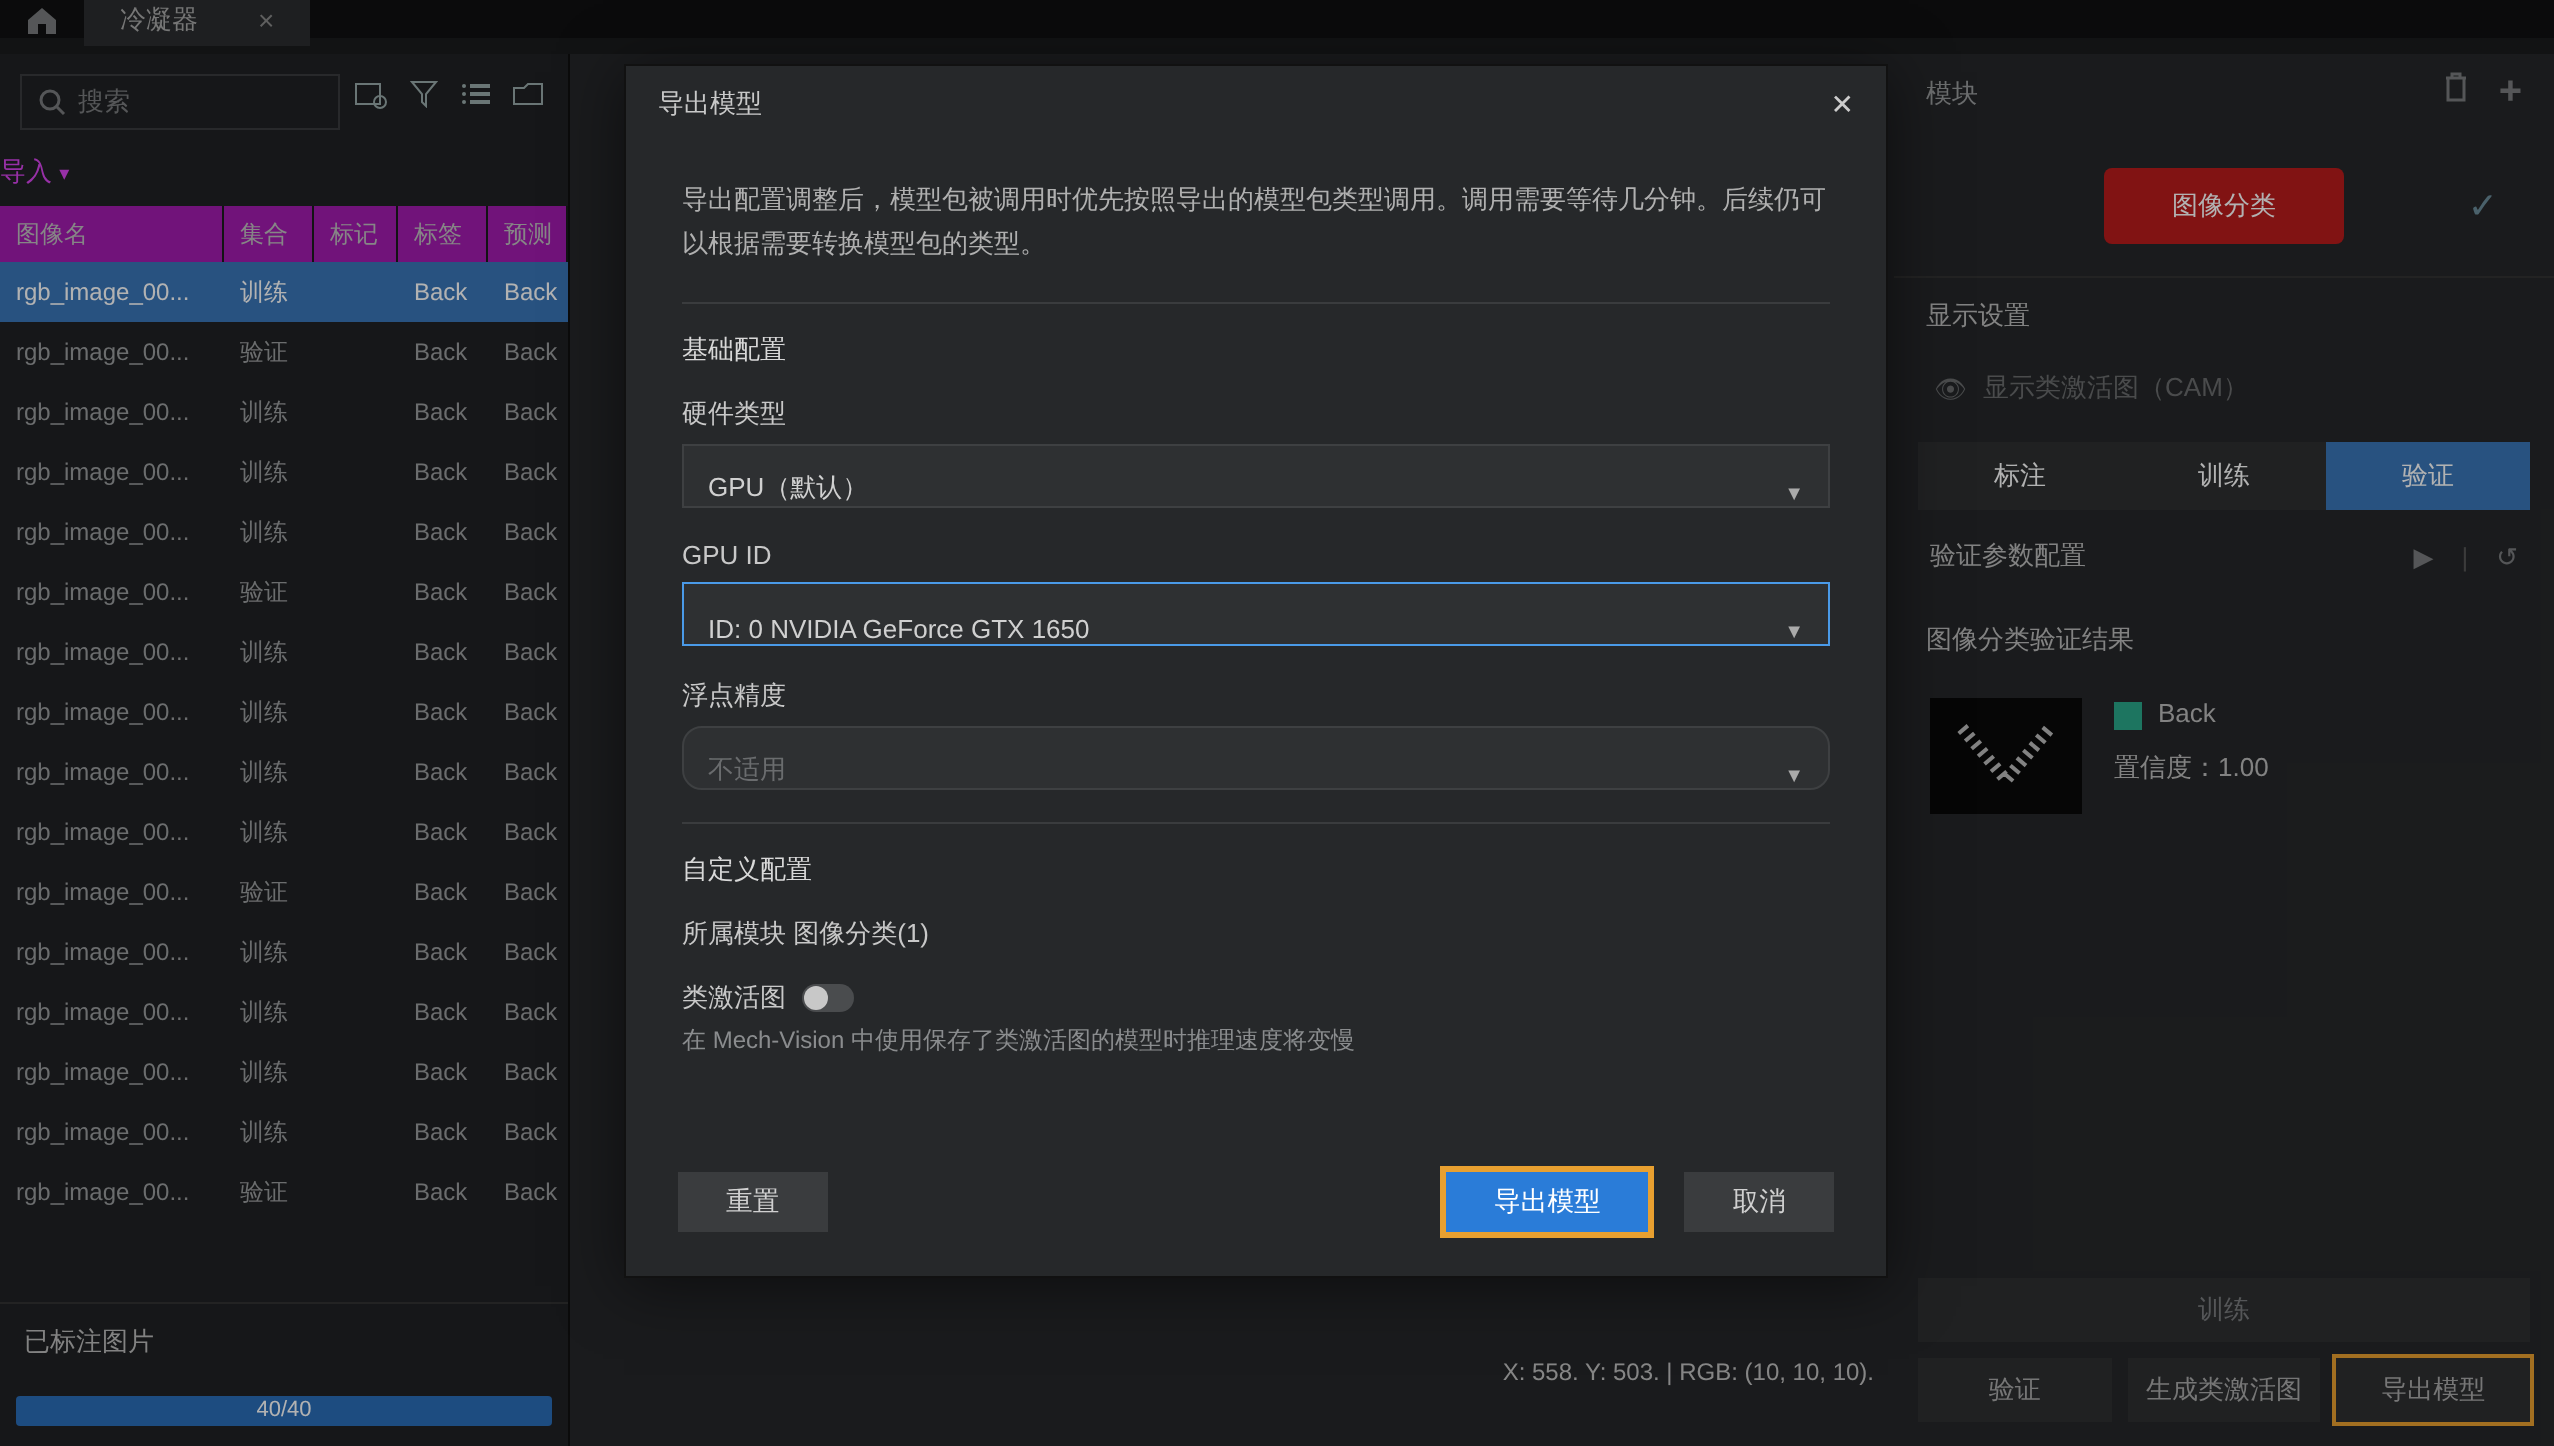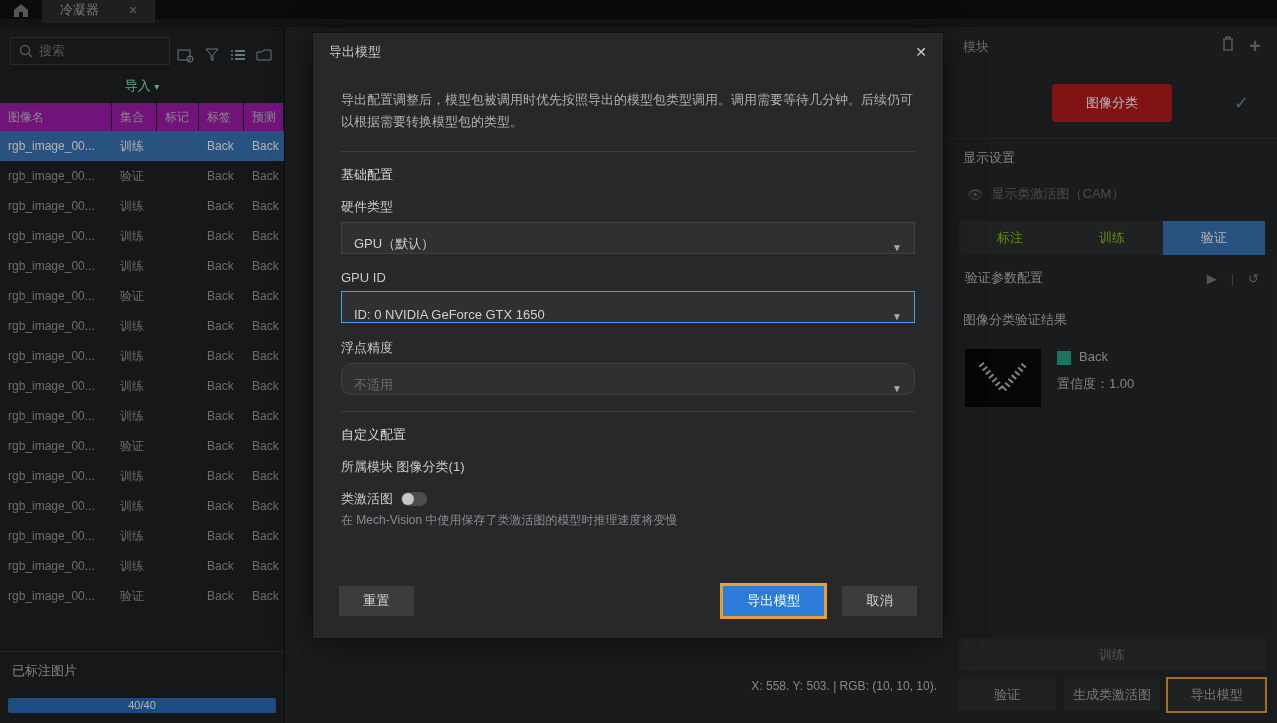--- a/index.html
+++ b/index.html
@@ -6,24 +6,24 @@
 body { background: #1a1c1e; color: #c8c8c8; font-size: 13px; overflow: hidden; width: 1277px; height: 723px; position: relative; }
 
 
 .top-tabs { height: 19px; background: #101112; display: flex; align-items: center; }
 .home-tab { width: 42px; height: 27px; display:flex; align-items:center; justify-content:center; }
 .tab { padding: 0 18px; height: 27px; display:flex; align-items:center; background:#2b2d30; color:#aaa; gap:30px; position:relative; }
 .tab .close { color:#888; font-size:14px; }
 
 
 .left-panel { position:absolute; left:0; top:27px; width:285px; bottom:0; background:#202224; border-right:1px solid #111; display:flex; flex-direction:column; }
-.search-row { display:flex; align-items:flex-end; padding:10px 10px 8px; gap:6px; }
+.search-row { display:flex; align-items:flex-start; padding:10px 10px 8px; gap:6px; }
 .search-box { flex:1; height:28px; border:1px solid #3a3c3e; background:transparent; display:flex; align-items:center; padding:0 8px; gap:6px; color:#7a7c7e; }
 .tool-icon { width:20px; height:20px; display:flex; align-items:center; justify-content:center; color:#9aa; }
-.import-row { text-align:center; padding:4px 0 8px; color:#86efac; font-size:13px; }
+.import-row { padding:4px 0 8px; color:#d946ef; font-size:13px; }
 .table-head { display:flex; background:#a21caf; height:28px; font-size:12px; color:#c0c0c0; }
 .table-head > div { padding:6px 0 0 8px; border-right:1px solid #1a1c1e; }
 .col-name { width:112px; } .col-set { width:45px; } .col-mark { width:42px; } .col-tag { width:45px; } .col-pre { flex:1; }
 .table-body { flex:1; overflow:hidden; }
 .table-row { display:flex; height:30px; align-items:center; font-size:12px; color:#9a9c9e; }
 .table-row.selected { background:#3a76b8; color:#fff; }
 .table-row > div { padding-left:8px; overflow:hidden; white-space:nowrap; }
 .footer-left { padding:10px 12px; color:#bbb; border-top:1px solid #333;}
 .progress-bar { margin:8px 8px 10px; height:15px; background:#2a6db8; border-radius:2px; text-align:center; color:#fff; font-size:11px; line-height:15px; }
 
@@ -34,21 +34,21 @@
 
 .right-panel { position:absolute; right:0; top:27px; width:330px; bottom:0; background:#26282a; display:flex; flex-direction:column; padding:0; }
 .right-header { display:flex; justify-content:space-between; align-items:center; padding:8px 16px; color:#9a9c9e; }
 .right-header .icons { display:flex; gap:14px; font-size:18px; color:#7a7c7e; }
 .module-btn-row { display:flex; justify-content:center; align-items:center; gap:18px; padding:18px 0 10px; position:relative; }
 .module-btn { background:#b91c1c; color:#fff; padding:10px 34px; border-radius:4px; }
 .check-icon { color:#6a8c9a; font-size:18px; position:absolute; right:28px; }
 .section-title { padding:10px 16px; color:#bbb; border-top:1px solid #333; margin-top:6px; }
 .cam-toggle { padding:8px 20px; color:#6a6c6e; display:flex; align-items:center; gap:8px; }
 .tab-row { display:flex; margin:10px 12px 0; }
-.tab-btn { flex:1; text-align:center; padding:8px 0; background:#2e3032; color:#84cc16; }
+.tab-btn { flex:1; text-align:center; padding:8px 0; background:#2e3032; color:#ffffff; }
 .tab-btn.active { background:#3a76b8; color:#fff; }
 .param-row { display:flex; justify-content:space-between; align-items:center; padding:14px 18px; color:#bbb; }
 .param-icons { display:flex; gap:14px; color:#7a7c7e; }
 .result-box { display:flex; gap:16px; padding:10px 18px; align-items:flex-start; }
 .thumb { width:76px; height:58px; background:#0a0a0a; display:flex; align-items:center; justify-content:center; }
 .result-info { display:flex; flex-direction:column; gap:10px; color:#bbb; }
 .color-sw { width:14px; height:14px; background:#2aa88a; display:inline-block; margin-right:8px; vertical-align:middle; }
 .bottom-btns { margin-top:auto; padding:10px 12px 12px; }
 .train-btn { display:block; text-align:center; padding:7px 0; color:#7a7c7e; background:#2e3032; margin-bottom:8px; }
 .bottom-row { display:flex; gap:8px; }

